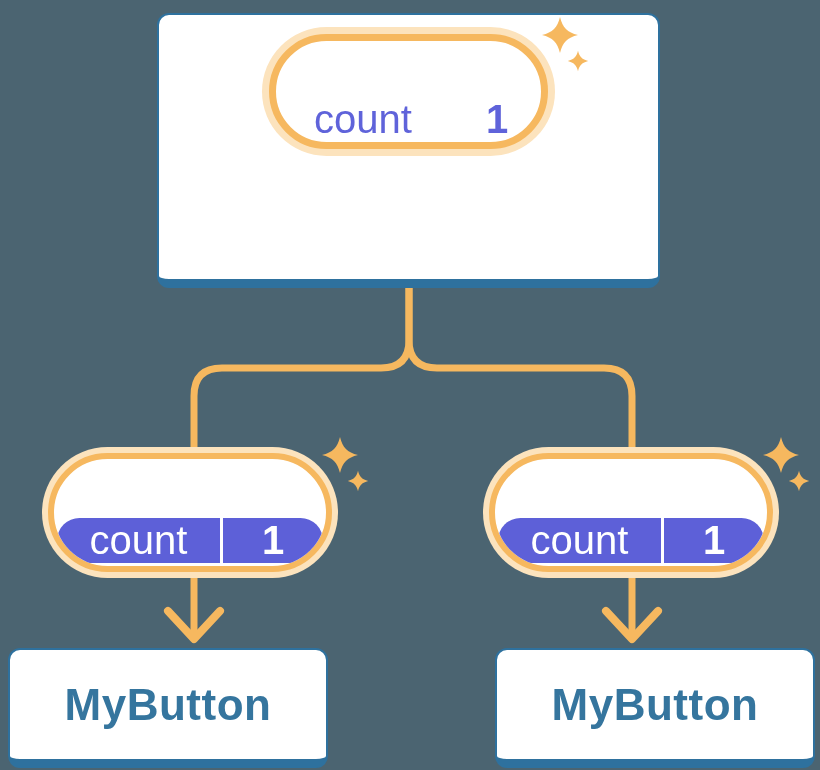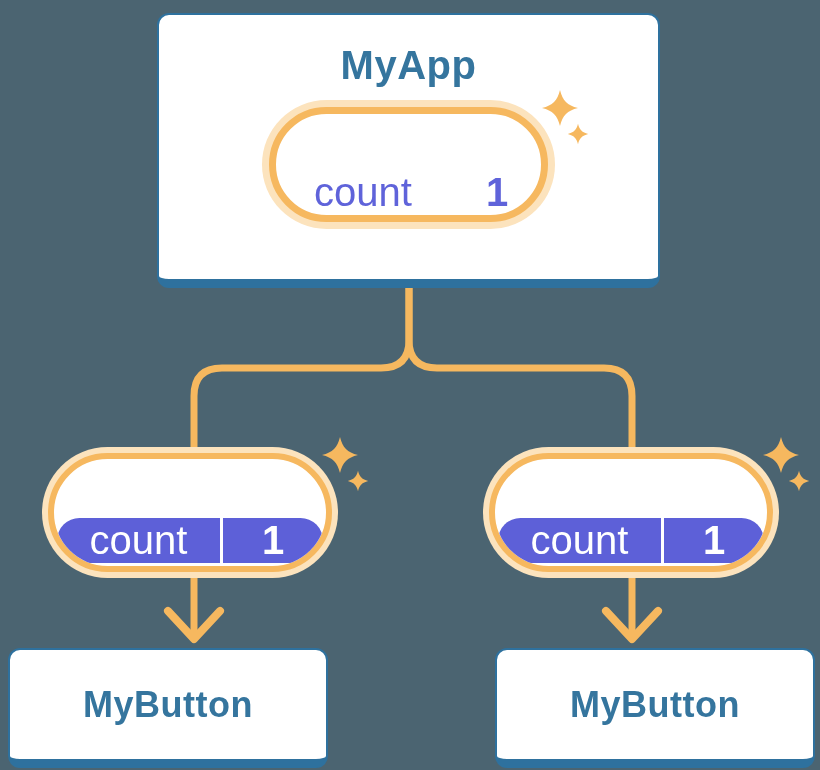--- a/index.html
+++ b/index.html
@@ -32,21 +32,21 @@
     letter-spacing: 0.5px;
   }
   .root-card .card-title { margin-top: 28px; }
 
   .child-card {
     width: 320px; height: 120px;
     display: flex; align-items: center; justify-content: center;
   }
   .child-card.left  { left: 8px;   top: 648px; }
   .child-card.right { left: 495px; top: 648px; }
-  .child-card .card-title { font-size: 36px; }
+  .child-card .card-title { font-size: 44px; }
 
   
   .pill-outer {
     position: relative;
     border-radius: 999px;
     background: var(--orange-light);
     box-sizing: border-box;
     z-index: 1;
   }
   .pill-state { width: 293px; height: 129px; padding: 7px; margin-top: 12px; }
@@ -99,21 +99,20 @@
       <path d="M194,574 L194,630" stroke-width="7" stroke-linecap="round"></path>
       <polyline points="168,611 194,639 220,611" stroke-width="8" stroke-linecap="round" stroke-linejoin="round"></polyline>
     </g>
     <g>
       <path d="M632,574 L632,630" stroke-width="7" stroke-linecap="round"></path>
       <polyline points="606,611 632,639 658,611" stroke-width="8" stroke-linecap="round" stroke-linejoin="round"></polyline>
     </g>
   </svg>
 
   <div class="card root-card">
-    <div class="card-title">MyApp</div>
 
     <div class="pill-outer pill-state">
       <div class="pill-ring">
         <div class="pill-label">count</div>
         <div class="pill-divider"></div>
         <div class="pill-value">1</div>
       </div>
       <svg class="sparkle" width="64" height="76" viewBox="0 0 64 76">
         <path transform="translate(22,22) scale(1.5)" d="M0,-12 C1.8,-4.8 4.8,-1.8 12,0 C4.8,1.8 1.8,4.8 0,12 C-1.8,4.8 -4.8,1.8 -12,0 C-4.8,-1.8 -1.8,-4.8 0,-12 Z"></path>
         <path transform="translate(40,48) scale(0.85)" d="M0,-12 C1.8,-4.8 4.8,-1.8 12,0 C4.8,1.8 1.8,4.8 0,12 C-1.8,4.8 -4.8,1.8 -12,0 C-4.8,-1.8 -1.8,-4.8 0,-12 Z"></path>

